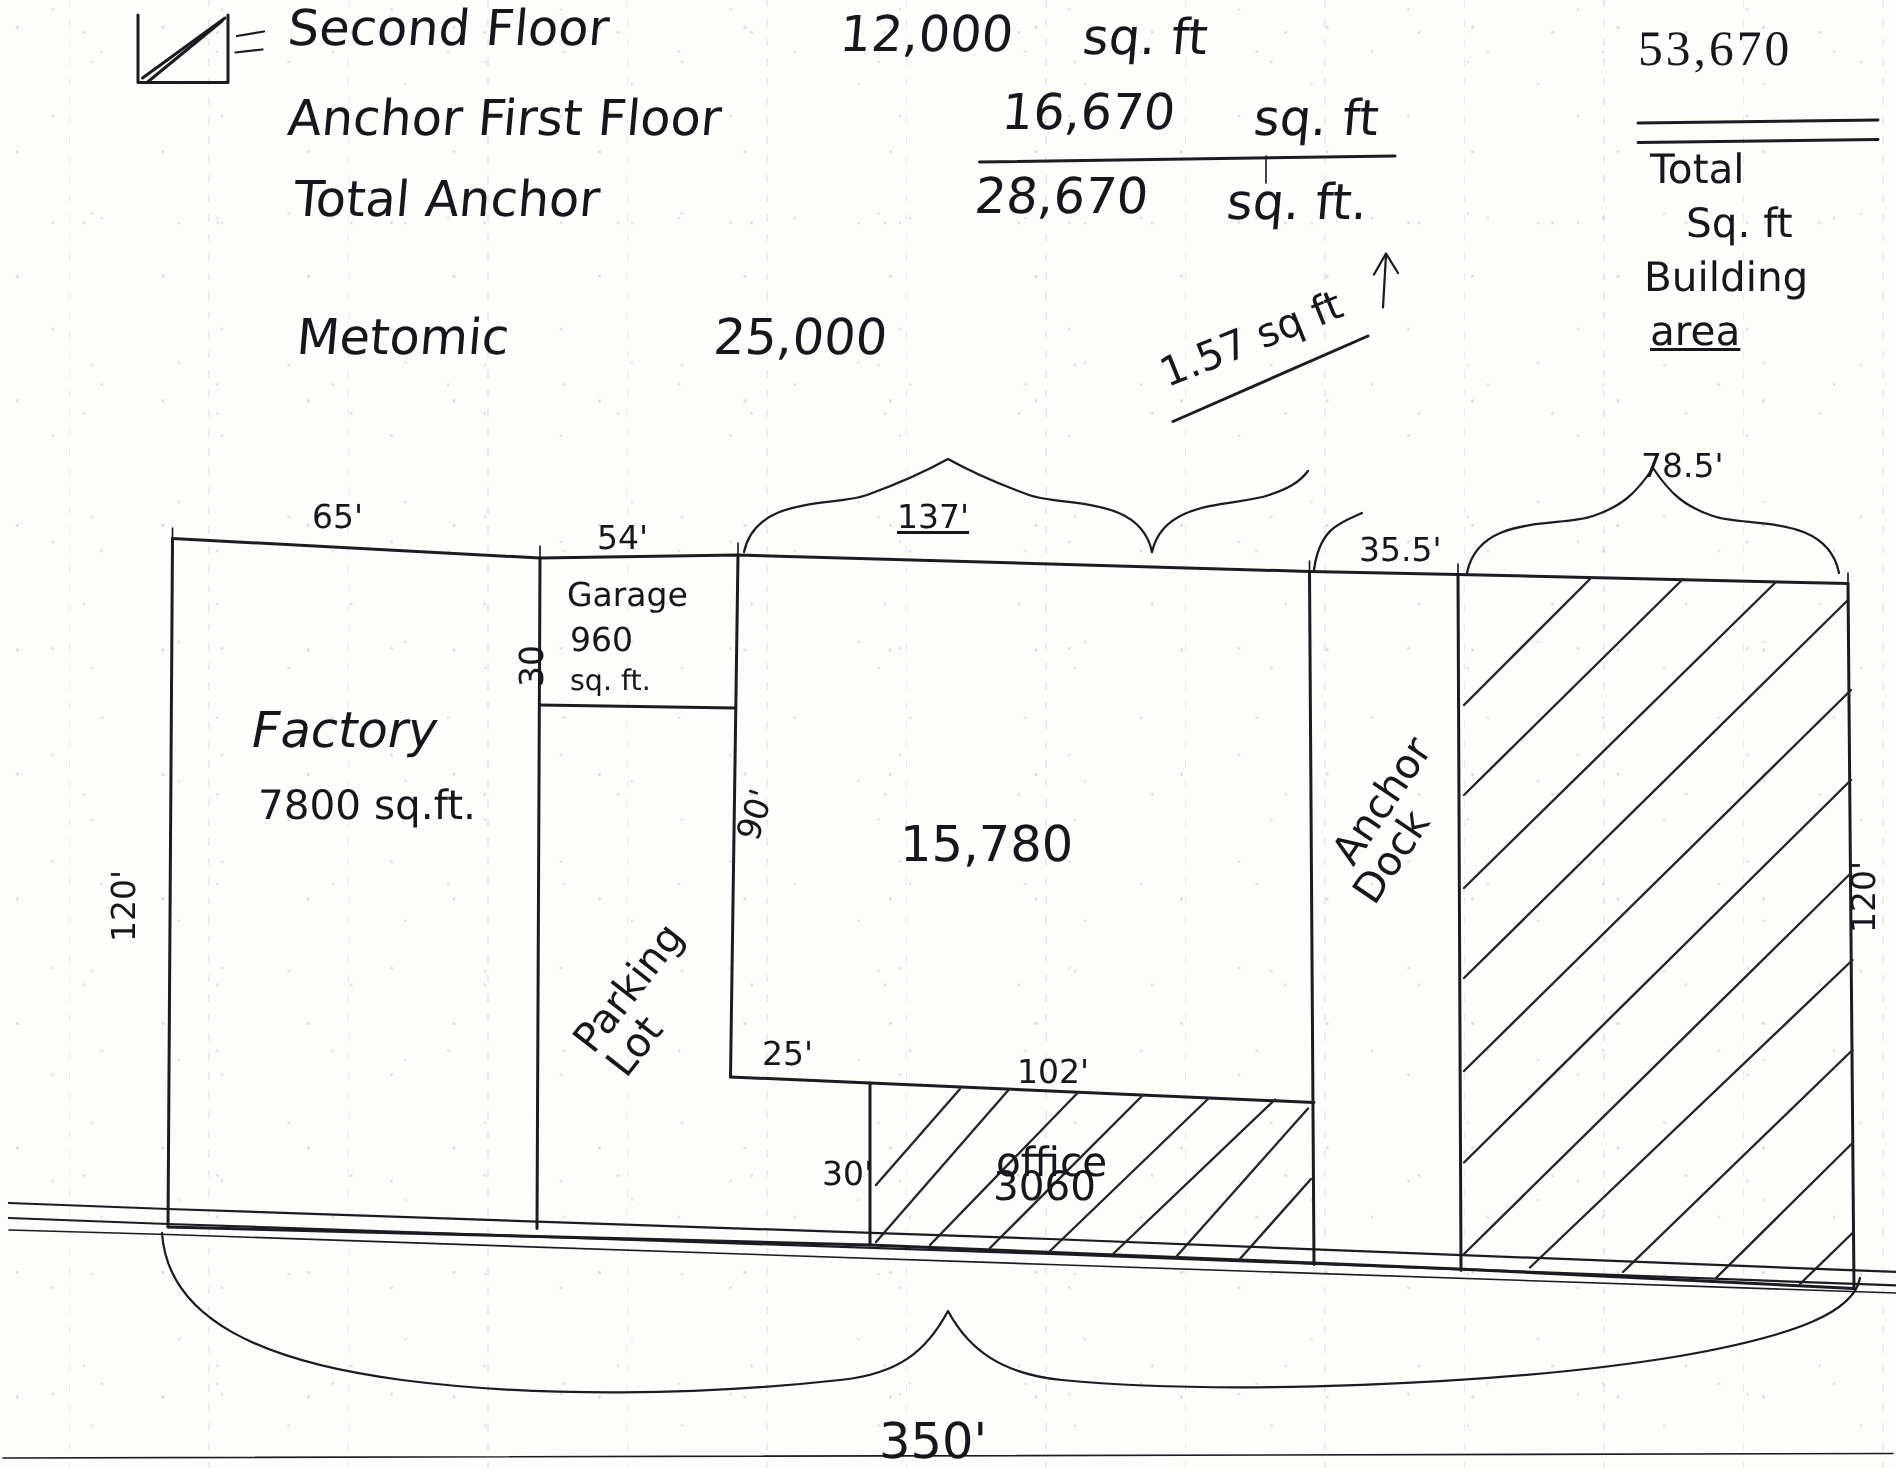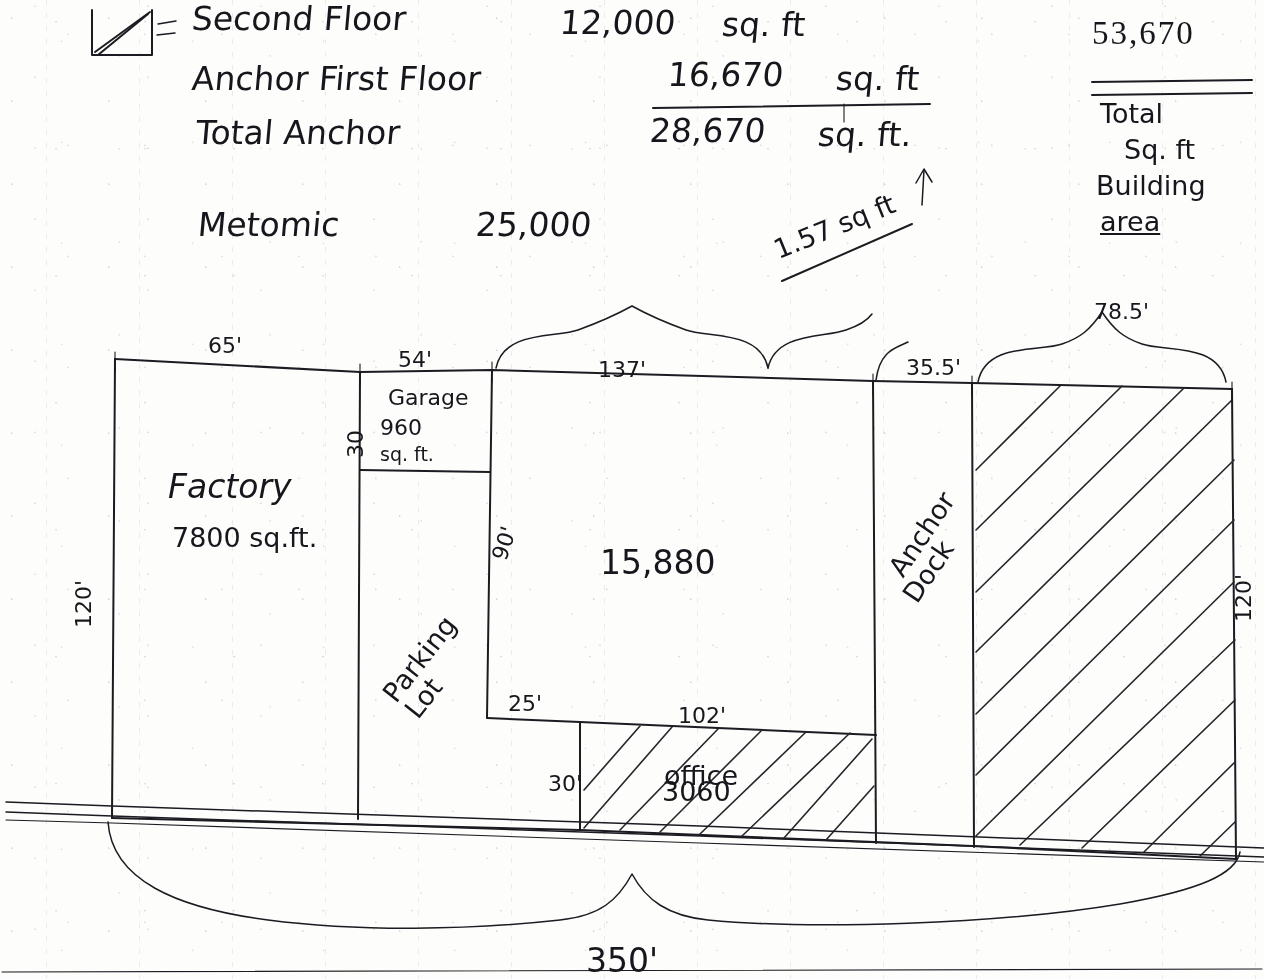--- a/index.html
+++ b/index.html
@@ -192,49 +192,49 @@
   <div class="lbl mid" style="left:770px;top:238px;transform:rotate(-22deg);transform-origin:left top;">1.57 sq ft</div>
 
   <div class="lbl big" style="left:1092px;top:16px;letter-spacing:2px;font-family:Liberation Serif, serif;">53,670</div>
   <div class="lbl mid" style="left:1100px;top:100px;">Total</div>
   <div class="lbl mid" style="left:1124px;top:136px;">Sq. ft</div>
   <div class="lbl mid" style="left:1096px;top:172px;">Building</div>
   <div class="lbl mid" style="left:1100px;top:208px;text-decoration:underline;">area</div>
 
   <div class="lbl sml" style="left:208px;top:334px;">65'</div>
   <div class="lbl sml" style="left:398px;top:348px;">54'</div>
-  <div class="lbl sml" style="left:598px;top:358px;">137'</div>
+  <div class="lbl sml" style="left:598px;top:334px;text-decoration:underline;">137'</div>
   <div class="lbl sml" style="left:906px;top:356px;text-align:right;">35.5'</div>
   <div class="lbl sml" style="left:1094px;top:300px;">78.5'</div>
 
   <div class="lbl sml" style="left:72px;top:628px;transform:rotate(-90deg);transform-origin:left top;">120'</div>
 
   <div class="lbl sml" style="left:1232px;top:622px;transform:rotate(-90deg);transform-origin:left top;">120'</div>
 
   <div class="lbl sml" style="left:344px;top:458px;transform:rotate(-90deg);transform-origin:left top;">30</div>
 
   <div class="lbl sml" style="left:488px;top:556px;transform:rotate(-72deg);transform-origin:left top;">90'</div>
 
   <div class="lbl sml" style="left:508px;top:692px;">25'</div>
   <div class="lbl sml" style="left:548px;top:772px;">30'</div>
   <div class="lbl sml" style="left:678px;top:704px;">102'</div>
 
   <div class="lbl big" style="left:586px;top:944px;">350'</div>
 
   <div class="lbl big" style="left:168px;top:470px;font-style:italic;">Factory</div>
   <div class="lbl mid" style="left:172px;top:524px;">7800 sq.ft.</div>
 
-  <div class="lbl sml" style="left:388px;top:386px;">Garage</div>
+  <div class="lbl sml" style="left:378px;top:386px;">Garage</div>
   <div class="lbl sml" style="left:380px;top:416px;">960</div>
   <div class="lbl xs" style="left:380px;top:444px;">sq. ft.</div>
 
   <div class="lbl mid" style="left:378px;top:690px;transform:rotate(-52deg);transform-origin:left top;">Parking</div>
   <div class="lbl mid" style="left:400px;top:706px;transform:rotate(-52deg);transform-origin:left top;">Lot</div>
 
-  <div class="lbl big" style="left:600px;top:546px;">15,880</div>
+  <div class="lbl big" style="left:600px;top:546px;">15,780</div>
 
   <div class="lbl mid" style="left:884px;top:566px;transform:rotate(-56deg);transform-origin:left top;">Anchor</div>
   <div class="lbl mid" style="left:898px;top:592px;transform:rotate(-56deg);transform-origin:left top;">Dock</div>
 
   <div class="lbl mid" style="left:664px;top:762px;">office</div>
   <div class="lbl mid" style="left:662px;top:778px;">3060</div>
 
   <div id="streaks"></div>
   <div id="noise"></div>
 </div>

